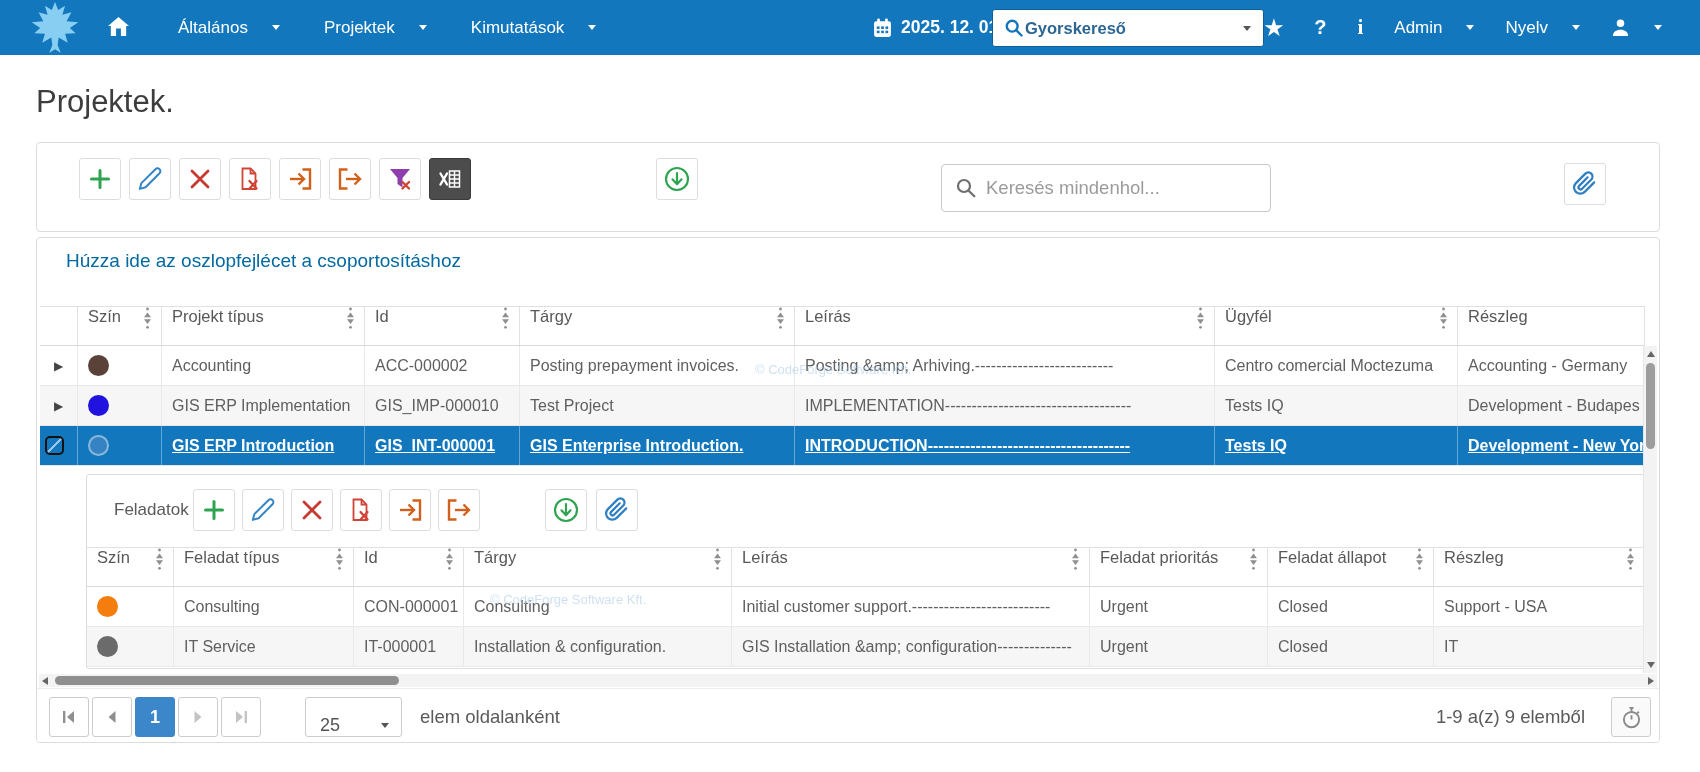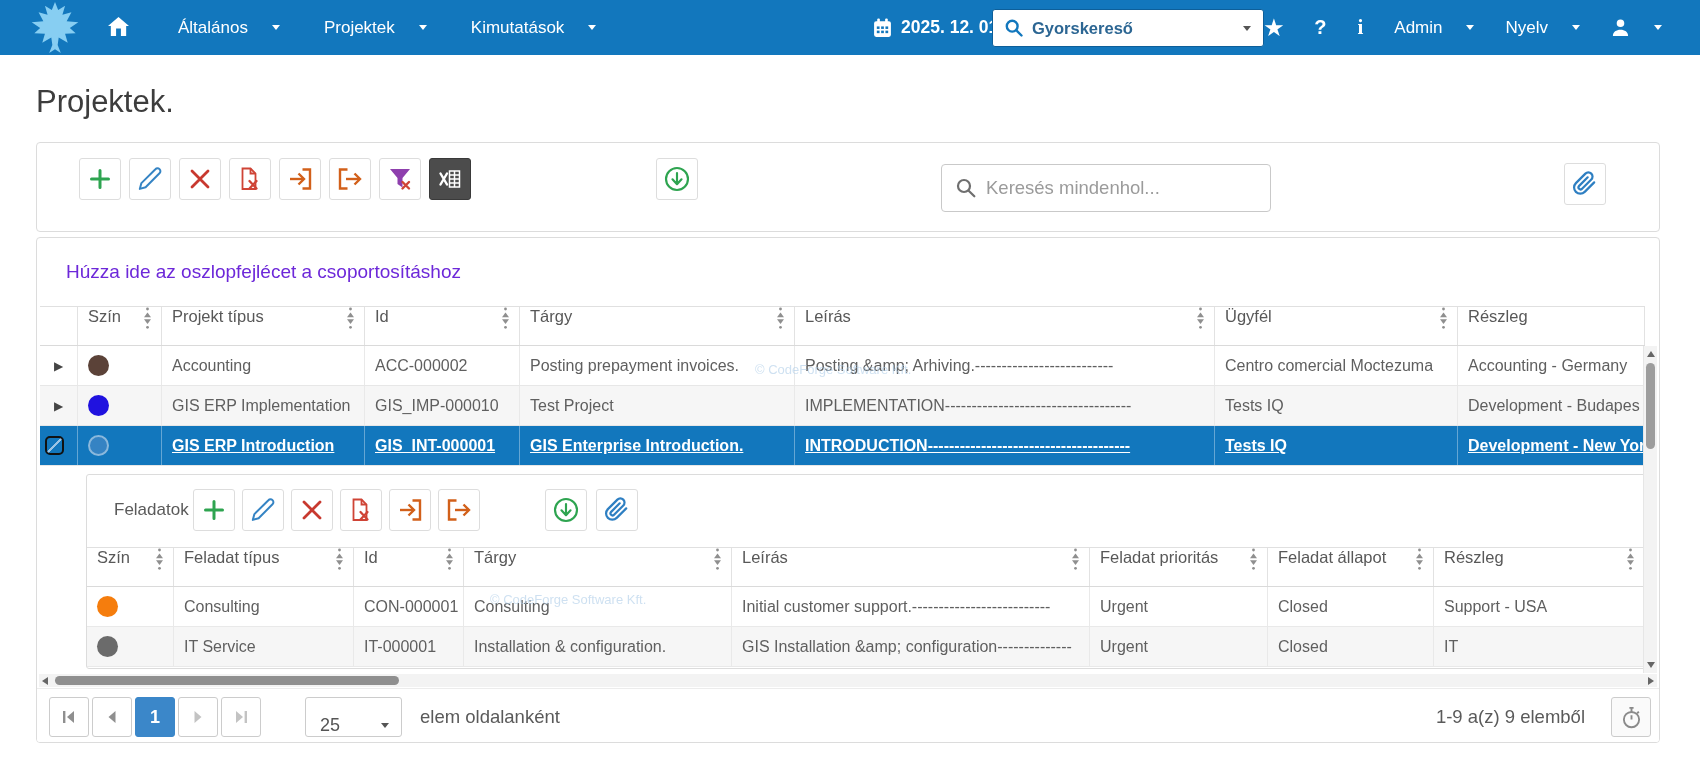--- a/index.html
+++ b/index.html
@@ -8,21 +8,21 @@
 
   
   .navbar { position: absolute; left: 0; top: 0; width: 1700px; height: 55px; background: #1277bd; }
   .nav-logo { position: absolute; left: 24px; top: 1px; }
   .nav-home { position: absolute; left: 108px; top: 17px; cursor: pointer; }
   .nav-menu { position: absolute; left: 178px; top: 0; height: 55px; display: flex; gap: 44px; align-items: center; }
   .nav-item { display: flex; align-items: center; gap: 24px; color: #fff; font-size: 17px; cursor: pointer; }
   .caret { width: 0; height: 0; border-left: 4.5px solid transparent; border-right: 4.5px solid transparent; border-top: 5px solid #fff; }
   .caret.dark { border-top-color: #555; }
   .nav-date { position: absolute; left: 873px; top: 0; height: 55px; display: flex; align-items: center; gap: 9px; color: #fff; font-weight: 700; font-size: 17.5px; }
-  .nav-qsearch { position: absolute; left: 992px; top: 9px; width: 272px; height: 38px; background: #fff; border: 1px solid #0d5f9a; border-radius: 3px; display: flex; align-items: center; padding: 0 12px; gap: 9px; }
+  .nav-qsearch { position: absolute; left: 992px; top: 9px; width: 272px; height: 38px; background: #fff; border: 1px solid #0d5f9a; border-radius: 3px; display: flex; align-items: center; padding: 0 12px; gap: 2px; }
   .nav-qsearch input { border: 0; outline: 0; flex: 1; min-width: 0; font-family: "Liberation Sans", sans-serif; font-size: 16.5px; color: #2c6693; font-weight: 700; }
   .nav-qsearch input::placeholder { color: #2c6693; font-weight: 700; opacity: 1; }
   .nav-right { position: absolute; right: 38px; top: 0; height: 55px; display: flex; align-items: center; gap: 31px; color: #fff; }
   .nav-glyph { color: #fff; font-size: 20px; font-weight: 800; cursor: pointer; }
 
   
   .page-title { position: absolute; left: 36px; top: 84px; font-size: 31px; font-weight: 300; color: #3d3d3d; }
 
   .panel { position: absolute; border: 1px solid #dcdcdc; border-radius: 4px; background: #fff; }
   .toolbar-panel { left: 36px; top: 142px; width: 1624px; height: 90px; }
@@ -30,21 +30,21 @@
   .ibtn { width: 42px; height: 42px; border: 1px solid #ddd; border-radius: 3px; background: #fff; display: flex; align-items: center; justify-content: center; cursor: pointer; padding: 0; }
   .ibtn.dark { background: #4c4c4c; border-color: #3a3a3a; }
   .tb-download { position: absolute; left: 619px; top: 15px; }
   .tb-clip { position: absolute; left: 1527px; top: 20px; }
   .tb-search { position: absolute; left: 904px; top: 21px; width: 330px; height: 48px; border: 1px solid #c9c9c9; border-radius: 4px; display: flex; align-items: center; padding: 0 14px; gap: 10px; background: #fff; }
   .tb-search input { border: 0; outline: 0; flex: 1; min-width: 0; font-family: "Liberation Sans", sans-serif; font-size: 18.5px; color: #555; }
   .tb-search input::placeholder { color: #9b9b9b; opacity: 1; }
 
   
   .grid-panel { left: 36px; top: 237px; width: 1624px; height: 506px; overflow: hidden; }
-  .group-bar { position: absolute; left: 0; top: 0; width: 100%; height: 68px; display: flex; align-items: center; padding-left: 29px; color: #6d28d9; font-size: 19px; }
+  .group-bar { position: absolute; left: 0; top: 12px; width: 100%; height: 68px; display: flex; align-items: flex-start; padding-left: 29px; color: #0369a1; font-size: 19px; }
   .mcols { display: grid; grid-template-columns: 38px 84px 203px 155px 275px 420px 243px 187px; }
   .scols { display: grid; grid-template-columns: 87px 180px 110px 268px 358px 178px 166px 211px; }
   .g-header { position: absolute; left: 3px; top: 68px; width: 1605px; height: 40px; border-top: 1px solid #e0e0e0; border-bottom: 1px solid #dadada; background: #fff; }
   .hcell { display: flex; align-items: flex-start; padding: 0 9px 0 10px; border-right: 1px solid #e2e2e2; color: #585858; font-size: 16.5px; white-space: nowrap; overflow: hidden; cursor: pointer; }
   .sort { margin-left: auto; flex: none; }
   .trow { position: absolute; left: 3px; width: 1605px; height: 40px; background: #fff; border-bottom: 1px solid #e7e7e7; cursor: pointer; }
   .trow.alt { background: #f6f6f6; }
   .trow.selected { background: #1277bd; }
   .cell { display: flex; align-items: center; padding: 0 9px 0 10px; border-right: 1px solid #e9e9e9; color: #5f5f5f; font-size: 16px; white-space: nowrap; overflow: hidden; }
   .selected .cell { color: #fff; font-weight: 600; border-right-color: rgba(255,255,255,.35); text-decoration: underline; }

